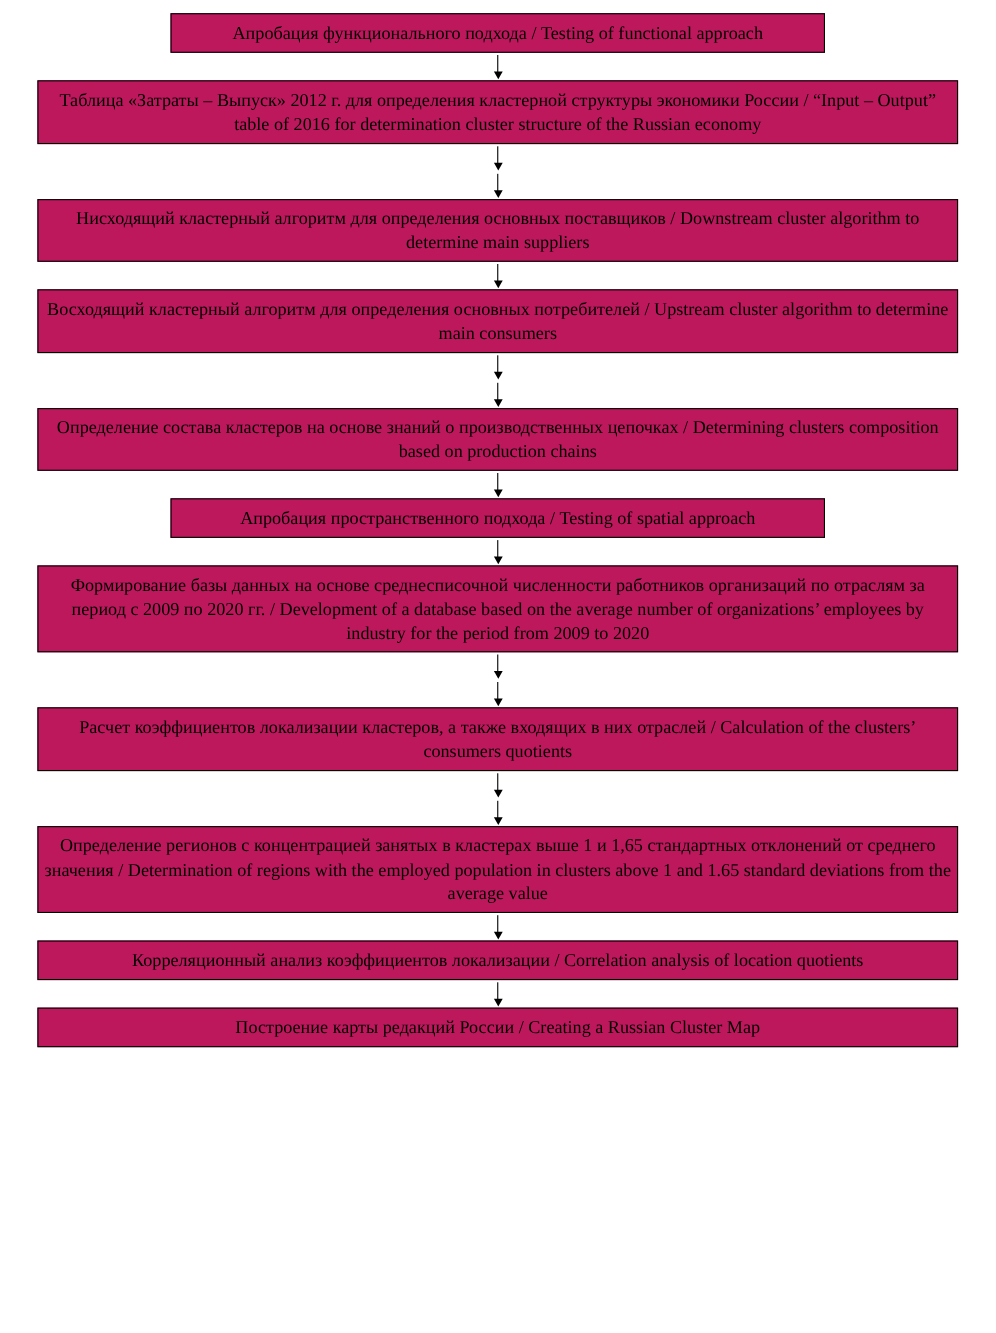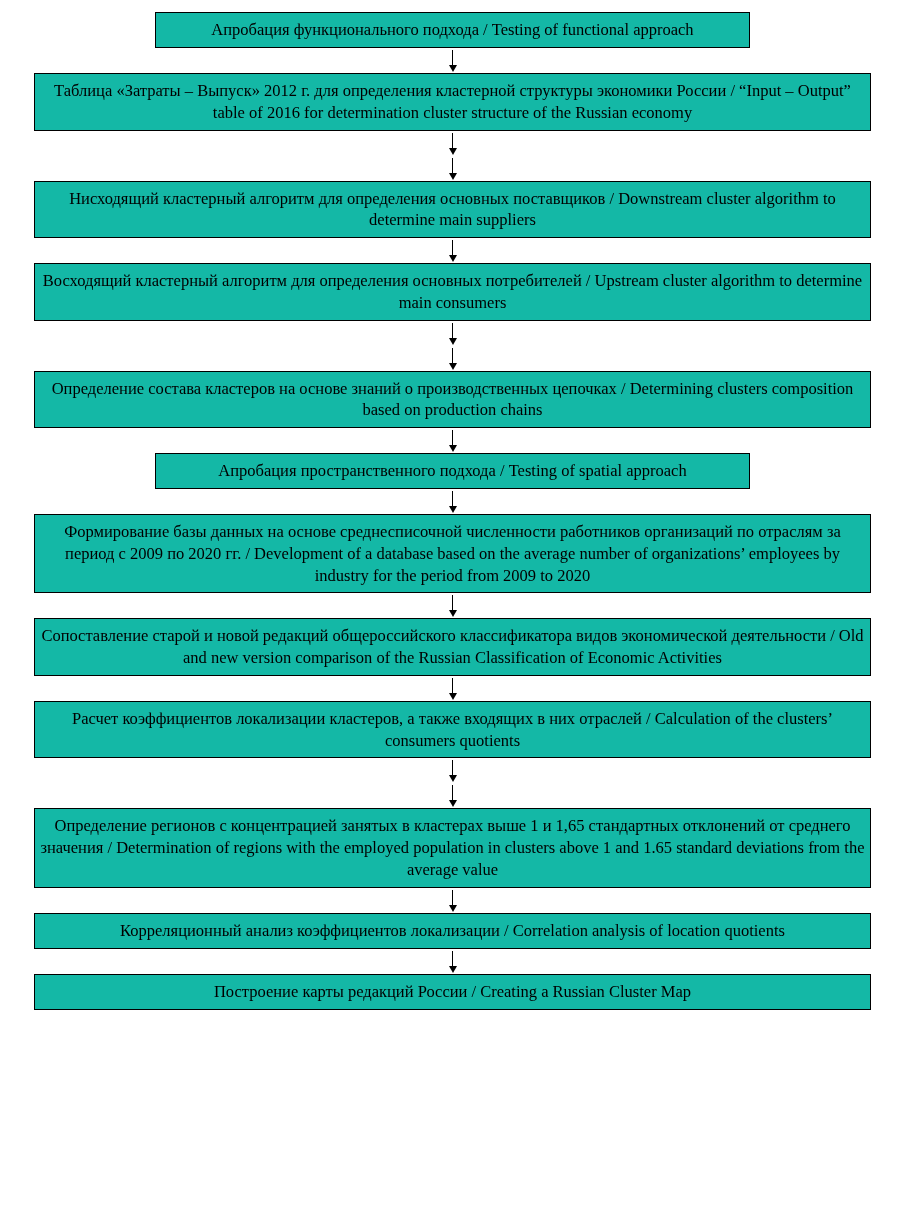--- a/index.html
+++ b/index.html
@@ -13,21 +13,21 @@
   .flowchart {
     width: 905px;
     padding: 12px 34px 16px 34px;
     display: flex;
     flex-direction: column;
     align-items: center;
   }
   .box {
     width: 100%;
     border: 1.6px solid #000000;
-    background: #14b8a6;
+    background: #be185d;
     text-align: center;
     padding: 6px 4px;
     font-size: 16.5px;
     line-height: 1.32;
     display: flex;
     align-items: center;
     justify-content: center;
     min-height: 36px;
   }
   .box.narrow { width: 71%; }
@@ -118,23 +118,20 @@
   </div>
 
   <div class="box">
     <span>Формирование базы данных на основе среднесписочной численности работников организаций по отраслям за период с 2009 по 2020 гг. / Development of a database based on the average number of organizations’ employees by industry for the period from 2009 to 2020</span>
   </div>
   <div class="arrow">
     <span class="shaft"></span>
     <span class="head"></span>
   </div>
 
-  <div class="box">
-    <span>Сопоставление старой и новой редакций общероссийского классификатора видов экономической деятельности / Old and new version comparison of the Russian Classification of Economic Activities</span>
-  </div>
   <div class="arrow">
     <span class="shaft"></span>
     <span class="head"></span>
   </div>
 
   <div class="box">
     <span>Расчет коэффициентов локализации кластеров, а также входящих в них отраслей / Calculation of the clusters’ consumers quotients</span>
   </div>
   <div class="arrow">
     <span class="shaft"></span>

